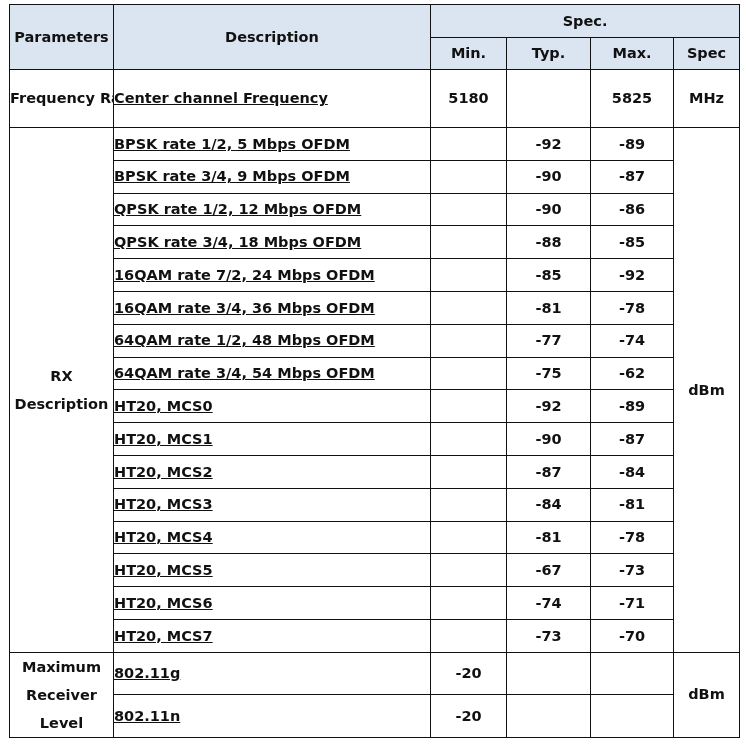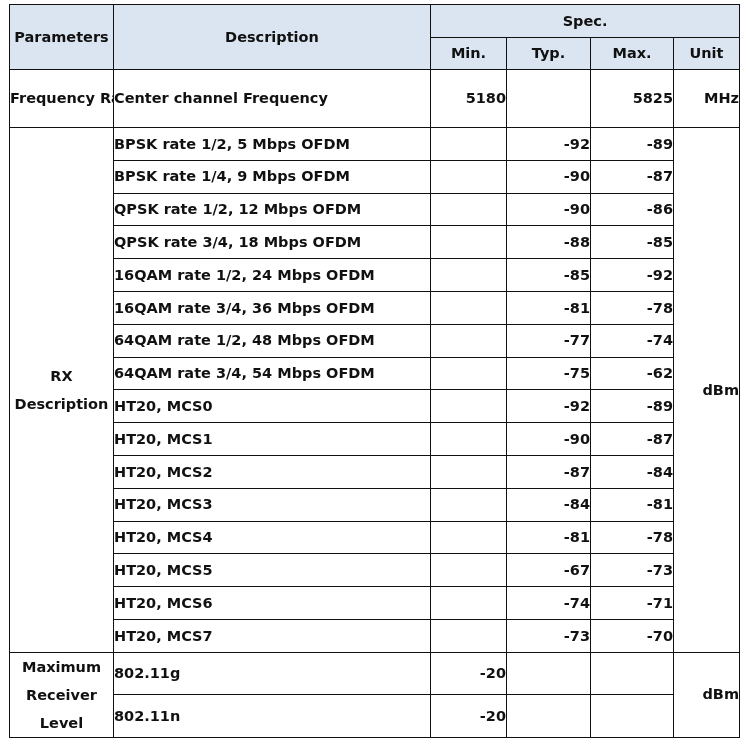--- a/index.html
+++ b/index.html
@@ -30,24 +30,25 @@
       font-size: 14.5px;
       line-height: 1.15;
       vertical-align: middle;
       overflow: hidden;
       white-space: nowrap;
     }
     th.hdr {
       background: #dbe5f1;
       text-align: center;
     }
-    td.center { text-align: right; }
+    td.center { text-align: center; }
     td.desc {
       text-align: left;
       padding-left: 22px;
+      text-decoration: underline;
     }
     td.param {
       text-align: center;
       line-height: 1.9;
       white-space: normal;
     }
     tr.h1 { height: 33px; }
     tr.h2 { height: 32px; }
     tr.freq { height: 58px; }
     tr.rx { height: 32.8px; }
@@ -74,21 +75,21 @@
   <thead>
     <tr class="h1">
       <th class="hdr" rowspan="2">Parameters</th>
       <th class="hdr" rowspan="2">Description</th>
       <th class="hdr" colspan="4">Spec.</th>
     </tr>
     <tr class="h2">
       <th class="hdr">Min.</th>
       <th class="hdr">Typ.</th>
       <th class="hdr">Max.</th>
-      <th class="hdr">Unit</th>
+      <th class="hdr">Spec</th>
     </tr>
   </thead>
   <tbody>
 
     <tr class="freq">
       <td class="param">Frequency Range</td>
       <td class="desc">Center channel Frequency</td>
       <td class="center">5180</td>
       <td class="center"></td>
       <td class="center">5825</td>
@@ -100,39 +101,39 @@
         <div style="line-height:28px">RX</div>
         <div style="line-height:28px">Description</div>
       </td>
       <td class="desc">BPSK rate 1/2, 5 Mbps OFDM</td>
       <td class="center"></td>
       <td class="center">-92</td>
       <td class="center">-89</td>
       <td class="center" rowspan="16">dBm</td>
     </tr>
     <tr class="rx">
-      <td class="desc">BPSK rate 1/4, 9 Mbps OFDM</td>
+      <td class="desc">BPSK rate 3/4, 9 Mbps OFDM</td>
       <td class="center"></td>
       <td class="center">-90</td>
       <td class="center">-87</td>
     </tr>
     <tr class="rx">
       <td class="desc">QPSK rate 1/2, 12 Mbps OFDM</td>
       <td class="center"></td>
       <td class="center">-90</td>
       <td class="center">-86</td>
     </tr>
     <tr class="rx">
       <td class="desc">QPSK rate 3/4, 18 Mbps OFDM</td>
       <td class="center"></td>
       <td class="center">-88</td>
       <td class="center">-85</td>
     </tr>
     <tr class="rx">
-      <td class="desc">16QAM rate 1/2, 24 Mbps OFDM</td>
+      <td class="desc">16QAM rate 7/2, 24 Mbps OFDM</td>
       <td class="center"></td>
       <td class="center">-85</td>
       <td class="center">-92</td>
     </tr>
     <tr class="rx">
       <td class="desc">16QAM rate 3/4, 36 Mbps OFDM</td>
       <td class="center"></td>
       <td class="center">-81</td>
       <td class="center">-78</td>
     </tr>

